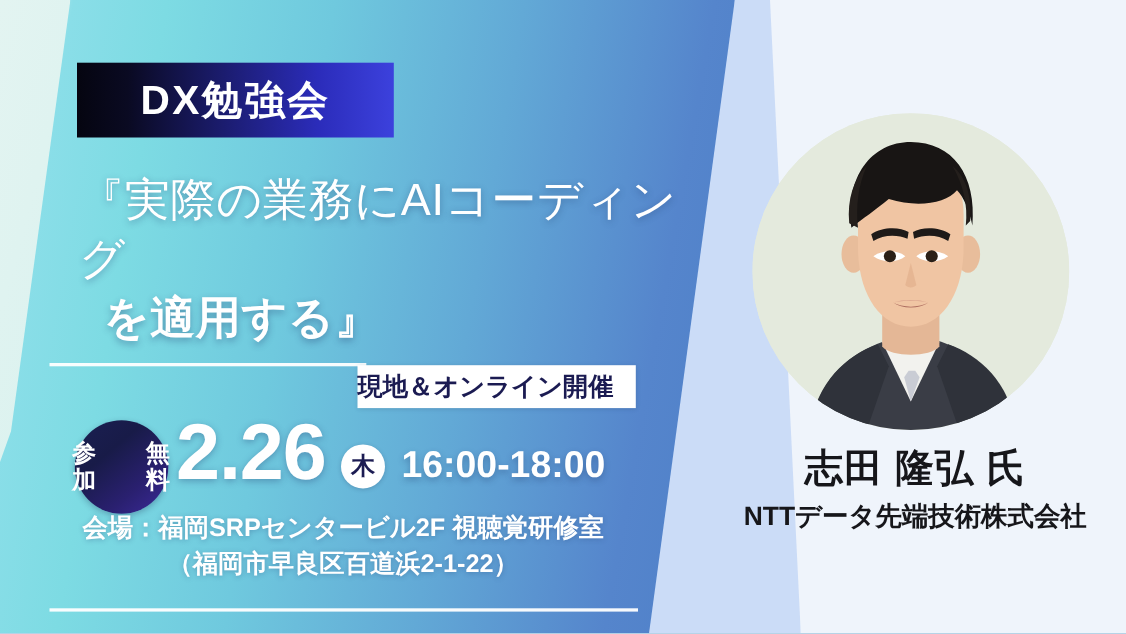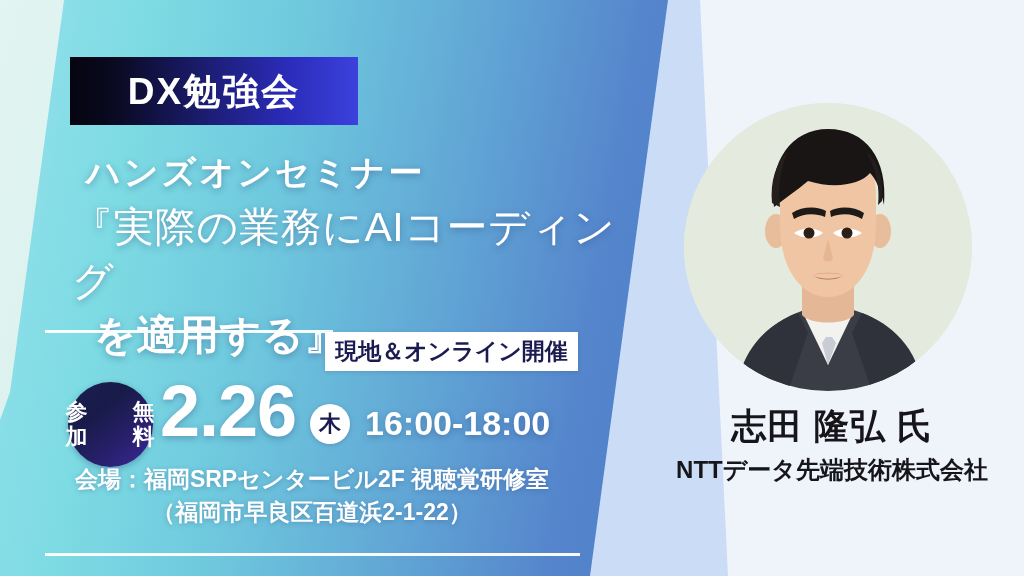--- a/index.html
+++ b/index.html
@@ -81,21 +81,21 @@
     background:#ffffff; opacity:0.95;
   }
   .divider-bottom {
     position:absolute; left:45px; top:553px; width:535px; height:3px;
     background:#ffffff; opacity:0.95;
   }
 
   
   .online-banner {
     position:absolute; left:325px; top:332px; width:253px; height:39px;
-    background:#ffffff; display:flex; align-items:center; justify-content:center;
+    background:#ffffff; display:flex; align-items:center; 
     box-shadow:0 1px 4px rgba(30,50,90,0.18);
   }
   .online-banner-text {
     color:#1b1b52; font-size:23px; font-weight:bold; letter-spacing:0px;
     line-height:1;
   }
 
   
   .free-circle {
     position:absolute; left:68px; top:382px; width:85px; height:85px;
@@ -204,21 +204,20 @@
       <path d="M128 172 C136 178 152 178 160 172 C152 177 136 177 128 172 Z" fill="#a9685c"></path>
       <path d="M128 172 C137 169 151 169 160 172 C151 170 137 170 128 172 Z" fill="#cf9383" opacity="0.7"></path>
     </svg>
   </div>
 
   <div class="dx-badge">
     <span class="dx-badge-text">DX勉強会</span>
   </div>
 
   <div class="title-block">
-    <div class="title-line1">ハンズオンセミナー</div>
     <div class="title-line2">『実際の業務にAIコーディング</div>
     <div class="title-line3">を適用する』</div>
   </div>
 
   <div class="divider-top"></div>
 
   <div class="online-banner">
     <span class="online-banner-text">現地＆オンライン開催</span>
   </div>
 

